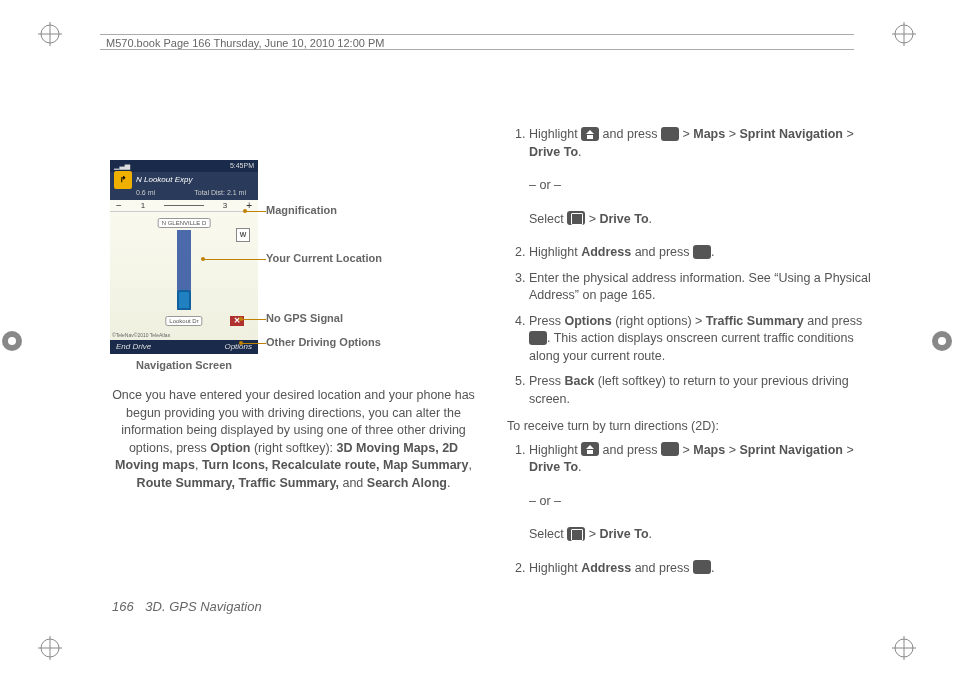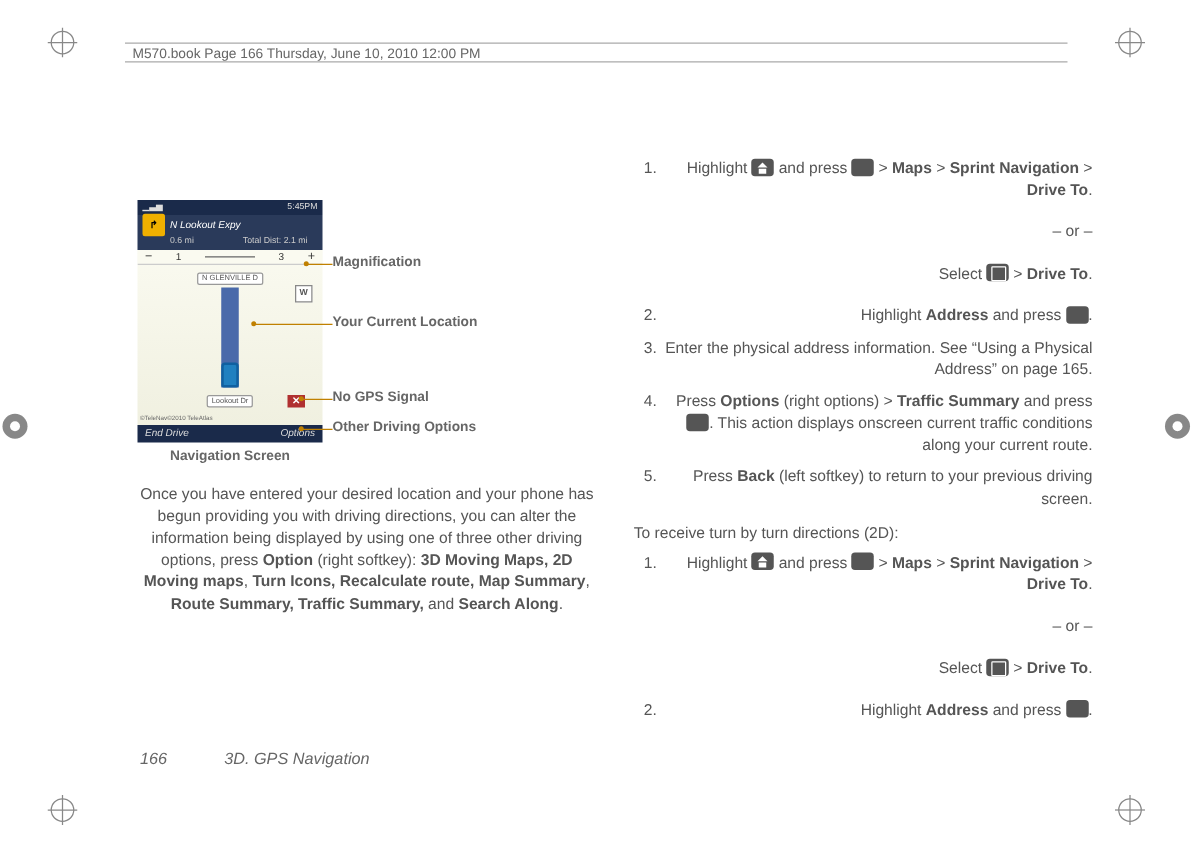--- a/index.html
+++ b/index.html
@@ -251,21 +251,20 @@
   .body-para { margin-top: 6px; text-align: center; }
   .body-para strong { color: #555; }
 
   ol.steps {
     list-style: decimal;
     padding-left: 22px;
     margin: 6px 0 10px 0;
   }
   ol.steps li {
     margin-bottom: 8px;
-    text-align: right;
   }
   .sub { margin: 16px 0; }
   .gt { font-family: Arial; font-weight: normal; }
   .key-icon {
     display: inline-block;
     width: 18px; height: 14px;
     background: #555;
     border-radius: 3px;
     vertical-align: middle;
     position: relative;
@@ -301,21 +300,21 @@
 
   .intro-line { margin: 4px 0 6px 0; }
 
   .footer {
     position: absolute;
     bottom: 68px;
     left: 112px;
     font-size: 13px;
     color: #666;
   }
-  .footer .pn { font-style: italic; margin-right: 42px; }
+  .footer .pn { font-style: italic; margin-right: 8px; }
   .footer .section { font-style: italic; }
 </style>
 </head>
 <body>
 
 <div class="crop-mark crop-tl"><svg viewBox="0 0 24 24">
       <circle cx="12" cy="12" r="9" fill="none" stroke="#888" stroke-width="1"></circle>
       <line x1="12" y1="0" x2="12" y2="24" stroke="#888"></line>
       <line x1="0" y1="12" x2="24" y2="12" stroke="#888"></line>
     </svg></div>

